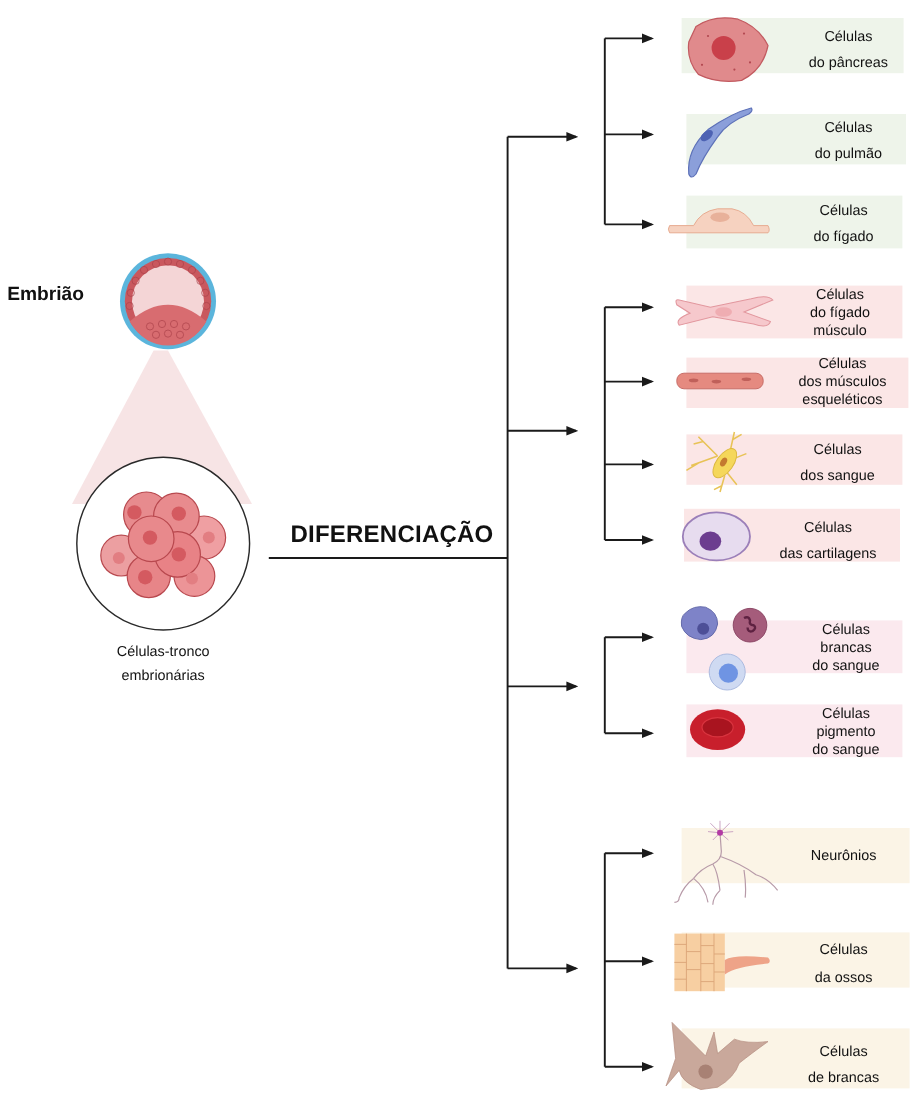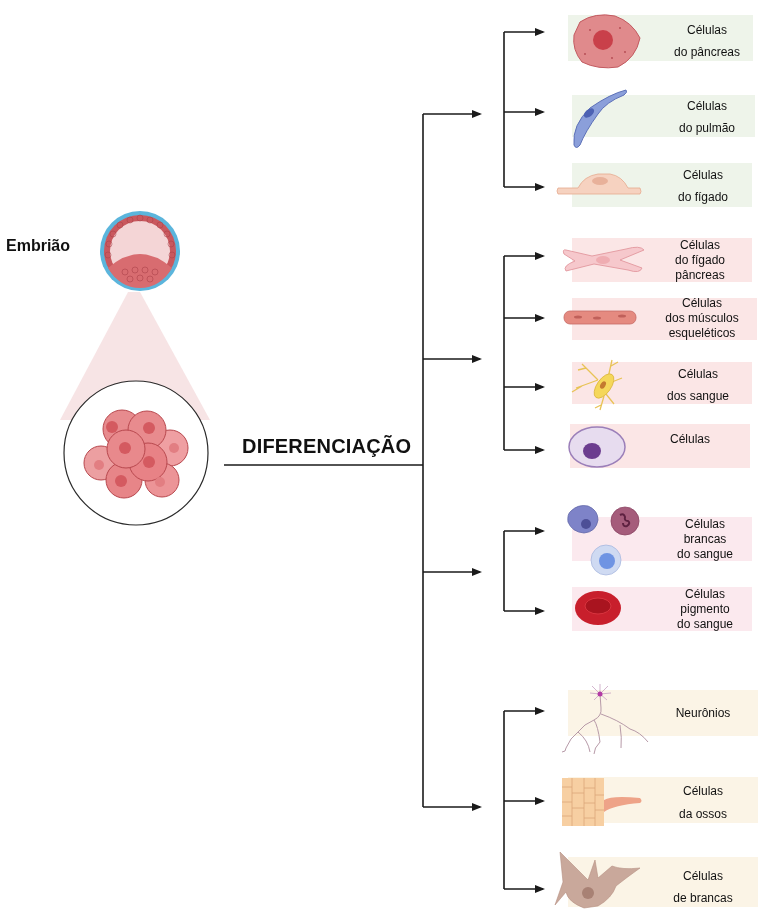--- a/index.html
+++ b/index.html
@@ -198,52 +198,55 @@
   </g>
 
   <g>
     <path d="M560,852 L588,880 L595,860 L598,878 L612,866 Q622,870 640,868 Q626,878 616,886 Q612,898 598,906 L584,908 Q568,902 566,892 L555,905 L563,882 L560,852 z" fill="#c9a89b" stroke="#b58e81" stroke-width="0.6"></path>
     <circle cx="588" cy="893" r="6" fill="#a88174"></circle>
   </g>
 </svg>
 
 <div class="label title-embryo" style="left:6px;top:238px;text-align:left;">Embrião</div>
 <div class="label" style="left:56px;top:533px;width:160px;line-height:20px;">
+  <div>Células-tronco</div>
+  <div>embrionárias</div>
 </div>
 <div class="label title-diff" style="left:242px;top:438px;text-align:left;">DIFERENCIAÇÃO</div>
 
 <div class="label" style="left:652px;top:19px;width:110px;line-height:22px;">
   <div>Células</div>
   <div>do pâncreas</div>
 </div>
 <div class="label" style="left:652px;top:95px;width:110px;line-height:22px;">
   <div>Células</div>
   <div>do pulmão</div>
 </div>
 <div class="label" style="left:648px;top:164px;width:110px;line-height:22px;">
   <div>Células</div>
   <div>do fígado</div>
 </div>
 
 <div class="label" style="left:640px;top:238px;width:120px;line-height:15px;">
   <div>Células</div>
   <div>do fígado</div>
-  <div>pâncreas</div>
+  <div>músculo</div>
 </div>
 <div class="label" style="left:640px;top:296px;width:124px;line-height:15px;">
   <div>Células</div>
   <div>dos músculos</div>
   <div>esqueléticos</div>
 </div>
 <div class="label" style="left:643px;top:363px;width:110px;line-height:22px;">
   <div>Células</div>
   <div>dos sangue</div>
 </div>
 <div class="label" style="left:625px;top:428px;width:130px;line-height:22px;">
   <div>Células</div>
+  <div>das cartilagens</div>
 </div>
 
 <div class="label" style="left:655px;top:517px;width:100px;line-height:15px;">
   <div>Células</div>
   <div>brancas</div>
   <div>do sangue</div>
 </div>
 <div class="label" style="left:655px;top:587px;width:100px;line-height:15px;">
   <div>Células</div>
   <div>pigmento</div>

